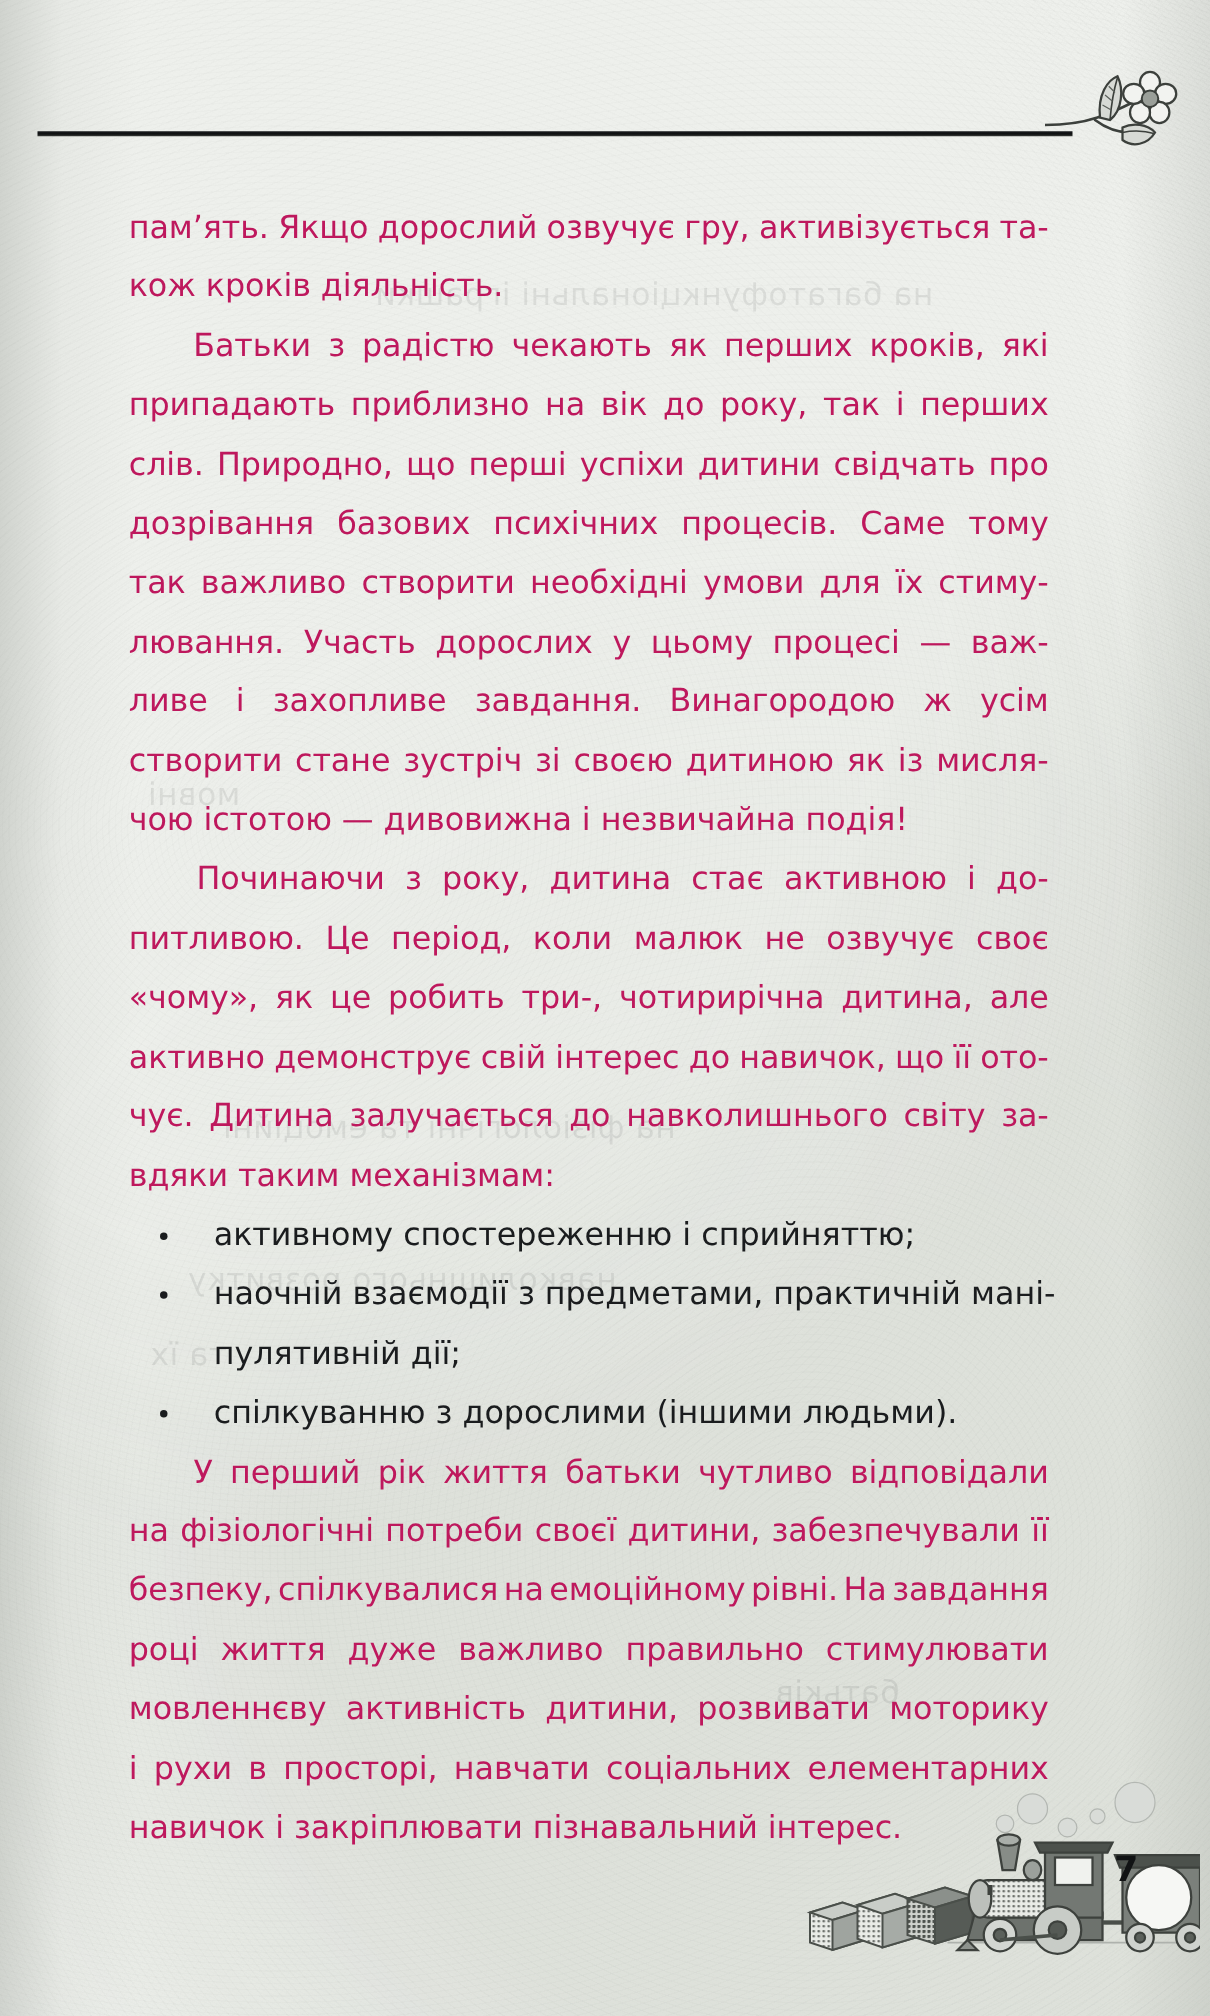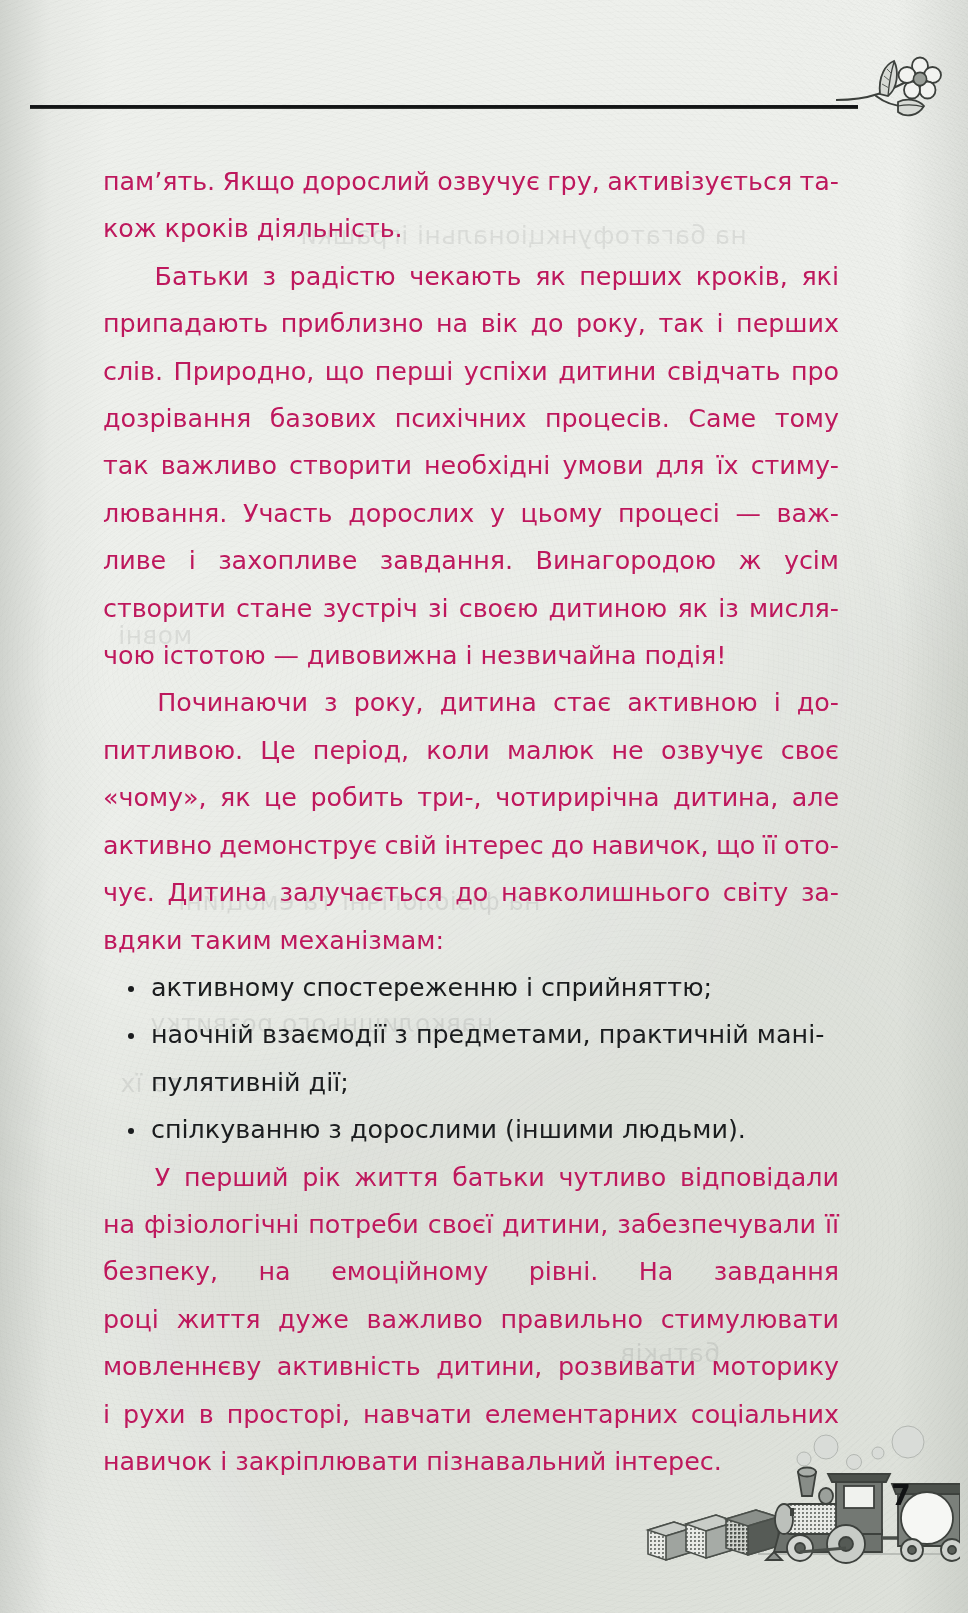--- a/index.html
+++ b/index.html
@@ -138,21 +138,21 @@
   }
   .bullets li .dot {
     position: absolute;
     left: 25px;
     top: 22px;
     width: 6px;
     height: 6px;
     border-radius: 50%;
     background: #1a1c1e;
   }
-  .bullets li .ln { display: block; white-space: nowrap; }
+  .bullets li .ln { display: block; white-space: nowrap; margin-left: 20px; }
 
   
   .ghost {
     position: absolute;
     pointer-events: none;
     color: #1a1c1e;
     opacity: .085;
     font-size: 25px;
     line-height: 47px;
     letter-spacing: .4px;
@@ -418,20 +418,21 @@
             <span>на</span>
             <span>фізіологічні</span>
             <span>потреби</span>
             <span>своєї</span>
             <span>дитини,</span>
             <span>забезпечували</span>
             <span>її</span>
           </div>
           <div class="ln j">
             <span>безпеку,</span>
+            <span>спілкувалися</span>
             <span>на</span>
             <span>емоційному</span>
             <span>рівні.</span>
             <span>На</span>
             <span>завдання</span>
           </div>
           <div class="ln j">
             <span>році</span>
             <span>життя</span>
             <span>дуже</span>
@@ -445,22 +446,22 @@
             <span>дитини,</span>
             <span>розвивати</span>
             <span>моторику</span>
           </div>
           <div class="ln j">
             <span>і</span>
             <span>рухи</span>
             <span>в</span>
             <span>просторі,</span>
             <span>навчати</span>
+            <span>соціальних</span>
             <span>елементарних</span>
-            <span>соціальних</span>
           </div>
           <div class="ln last">навичок і закріплювати пізнавальний інтерес.</div>
         </div>
       </div>
   </div>
 
   <div class="train">
     <svg viewBox="0 0 330 180" width="330" height="180" aria-hidden="true">
       <defs>
         <pattern id="dots" width="4" height="4" patternUnits="userSpaceOnUse">

